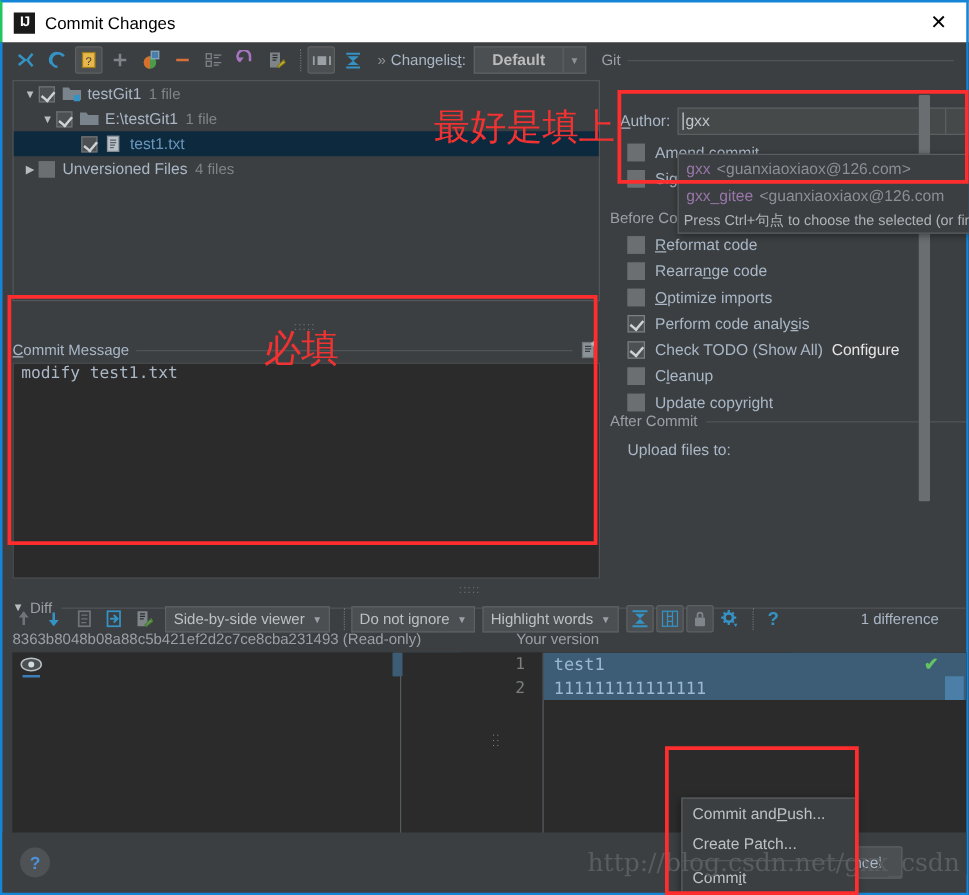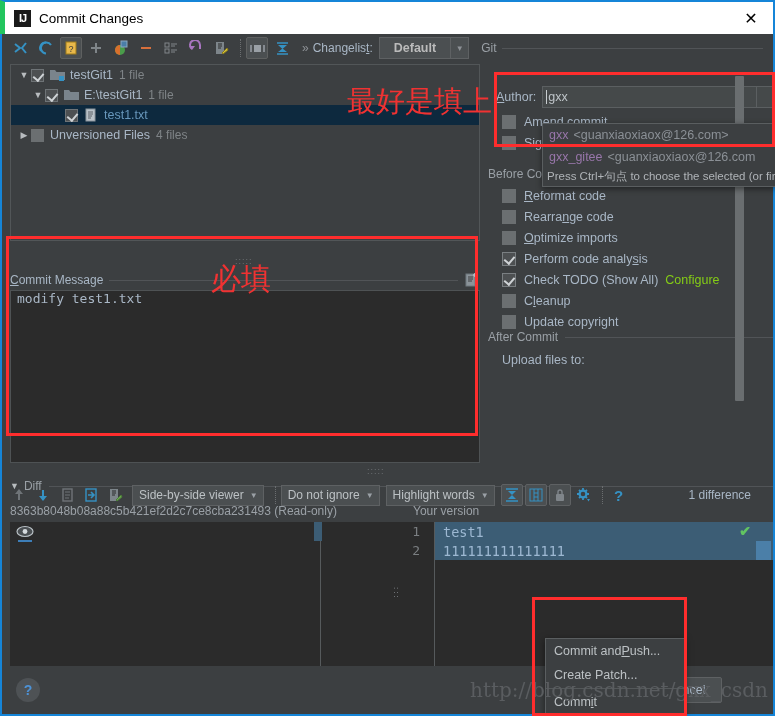--- a/index.html
+++ b/index.html
@@ -17,21 +17,21 @@
     width: 775px; height: 716px;
     background: #3c3f41;
   }
 
   
   .titlebar {
     position: absolute; left: 0; top: 0;
     width: 775px; height: 34px;
     background: #ffffff;
     border-top: 2px solid #1585d8;
-    border-left: 5px solid #22c55e;
+    border-left: 2px solid #22c55e;
     border-right: 2px solid #1585d8;
     display: flex; align-items: center;
   }
   .tb-icon {
     width: 17px; height: 17px;
     margin-left: 9px; margin-right: 8px;
     background: #1a1a1a;
     color: #ffffff;
     font-size: 11px; font-weight: bold;
     display: flex; align-items: center; justify-content: center;
@@ -224,21 +224,21 @@
   .cb2.on::after {
     content: "";
     position: absolute; left: 3px; top: 1px;
     width: 5px; height: 8px;
     border-right: 2px solid #cfd3d6;
     border-bottom: 2px solid #cfd3d6;
     transform: rotate(40deg);
   }
   .cblab { font-size: 12.5px; color: #a9b7c6; white-space: nowrap; }
   .cblab u { text-decoration: underline; }
-  .cfglink { color: #84cc16; font-size: 12.5px; margin-left: 7px; cursor: pointer; }
+  .cfglink { color: #e5e5e5; font-size: 12.5px; margin-left: 7px; cursor: pointer; }
   .ac-note { font-size: 12.5px; color: #a9b7c6; padding-left: 14px; margin-top: 8px; }
 
   
   .rscroll {
     position: absolute; left: 733px; top: 42px;
     width: 9px; height: 380px;
     background: #3c3f41;
   }
   .rthumb {
     position: absolute; left: 0; top: 0;

